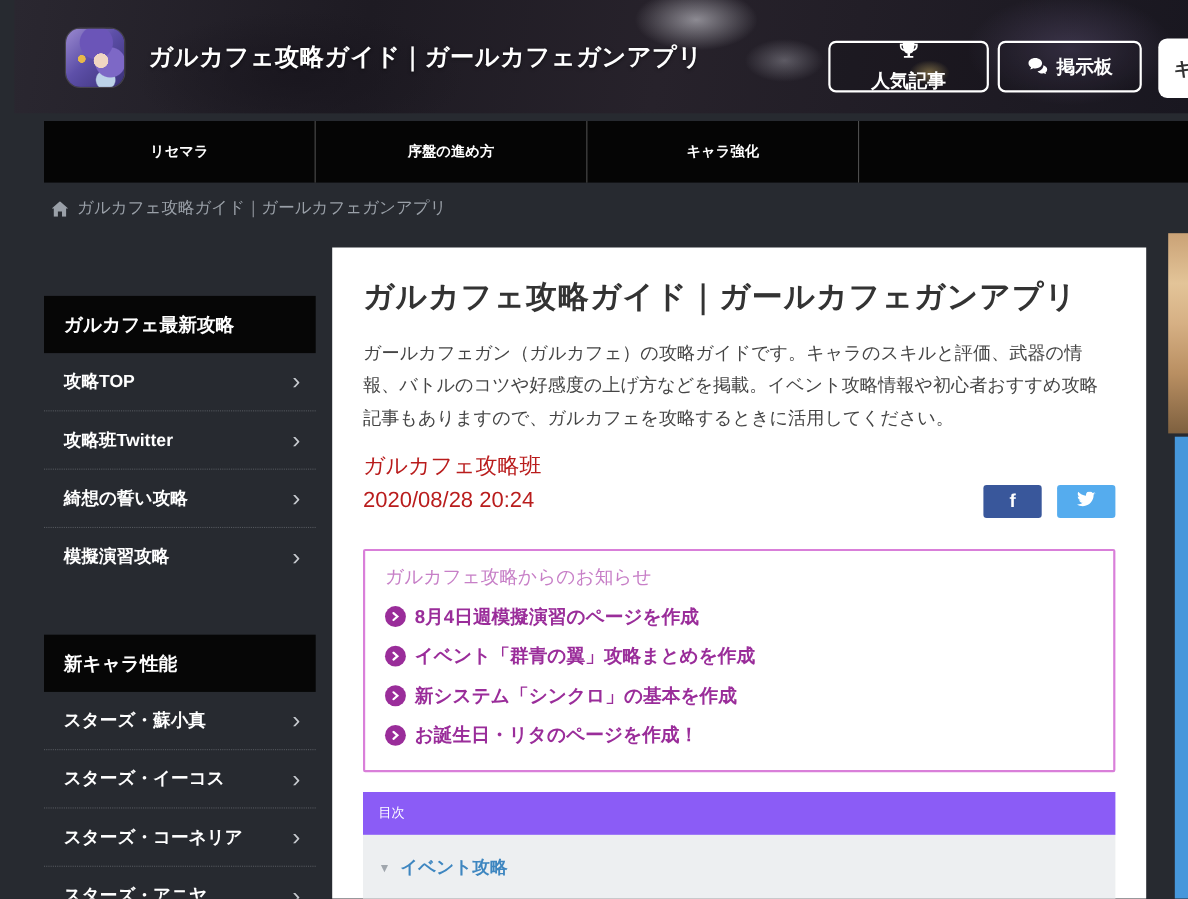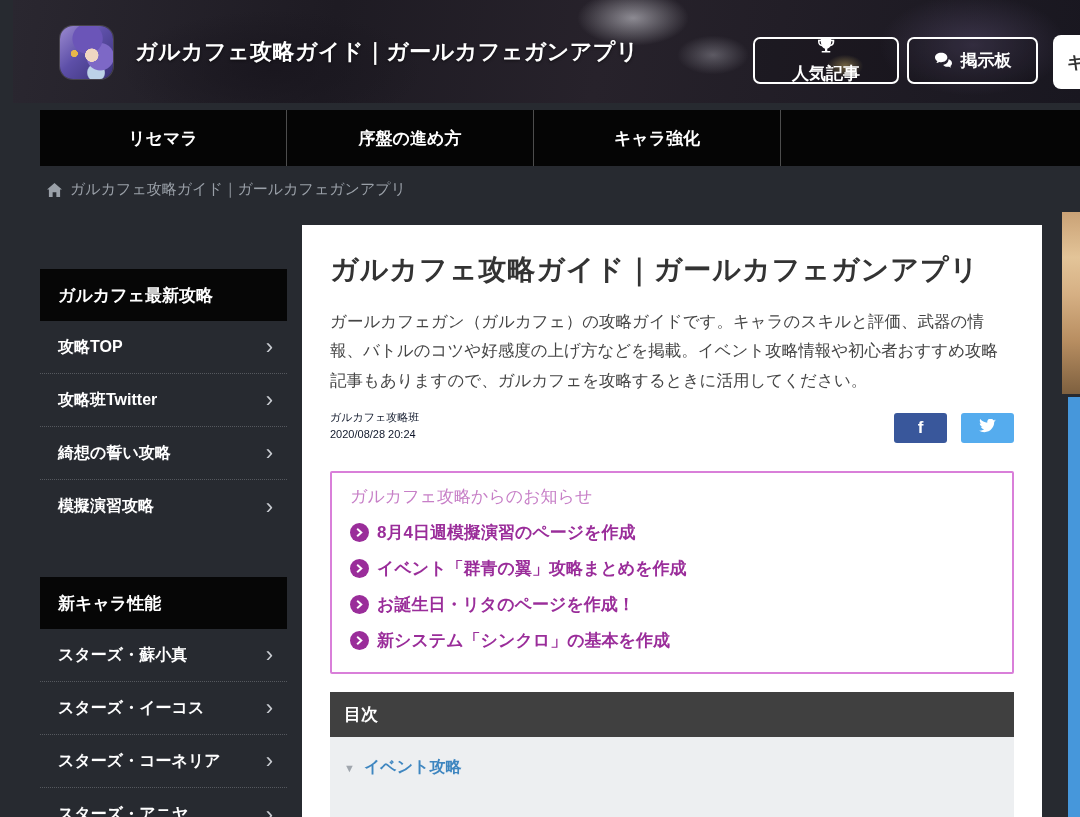--- a/index.html
+++ b/index.html
@@ -54,21 +54,21 @@
     padding-left:14px; cursor:pointer;
   }
 
   
   .navbar {
     position:absolute; left:40px; top:110px; width:1040px; height:56px;
     background:#050505; display:flex;
   }
   .nav-item {
     width:247px; height:100%; display:flex; align-items:center; justify-content:center;
-    color:#fff; font-size:17px; font-weight:bold; cursor:pointer;
+    color:#fff; font-size:13px; font-weight:bold; cursor:pointer;
     border-right:1px solid #4d4d4d;
   }
   .nav-item.partial { width:51px; border-right:none; }
 
   
   .breadcrumb {
     position:absolute; left:47px; top:180px; display:flex; align-items:center; gap:8px;
     color:#9aa0a8; font-size:15px; cursor:pointer;
   }
   .breadcrumb svg { display:block; }
@@ -88,21 +88,21 @@
   .chev { color:#c8cbd0; font-size:22px; font-weight:normal; line-height:1; }
 
   
   .main {
     position:absolute; left:302px; top:225px; width:740px; height:592px;
     background:#fff; padding:24px 28px 0; overflow:hidden;
   }
   .main h1 { font-size:28px; color:#333; letter-spacing:1px; margin:2px 0 18px; }
   .desc { font-size:16.5px; color:#454545; line-height:1.78; }
   .meta-row { margin-top:14px; display:flex; justify-content:space-between; align-items:flex-end; }
-  .meta { color:#0f172a; font-size:11px; line-height:1.55; }
+  .meta { color:#b91c1c; font-size:20px; line-height:1.55; }
   .sns { display:flex; gap:14px; }
   .sns-btn {
     width:53px; height:30px; border-radius:3px; display:flex; align-items:center; justify-content:center;
     cursor:pointer; color:#fff;
   }
   .sns-fb { background:#39579b; font-weight:bold; font-size:17px; }
   .sns-tw { background:#55acee; }
 
   .notice {
     margin-top:28px; border:2px solid #d97fd9; border-radius:2px;
@@ -113,21 +113,21 @@
     margin-top:13px; display:flex; align-items:center; gap:8px;
     color:#9a2d9a; font-size:17px; font-weight:bold; cursor:pointer;
   }
   .ncirc {
     width:19px; height:19px; border-radius:50%; background:#9a2d9a; flex:0 0 19px;
     display:flex; align-items:center; justify-content:center;
   }
 
   .toc { margin-top:18px; }
   .toc-header {
-    background:#404040; color:#fff; font-size:17px; font-weight:bold;
+    background:#8b5cf6; color:#fff; font-size:12px; font-weight:normal;
     padding:11px 14px;
   }
   .toc-body { background:#edeff1; padding:20px 14px 60px; }
   .toc-row { display:flex; align-items:center; gap:9px; cursor:pointer; }
   .tri { color:#a0a6ad; font-size:11px; }
   .toc-link { color:#3e86c0; font-size:16px; font-weight:bold; }
 
   
   .right-img {
     position:absolute; left:1062px; top:212px; width:18px; height:182px;
@@ -268,29 +268,29 @@
             </svg>
         </span>
         <span>イベント「群青の翼」攻略まとめを作成</span>
       </div>
       <div class="notice-item">
         <span class="ncirc">
           <svg width="9" height="9" viewBox="0 0 10 10">
               <path d="M3 1.5 L7 5 L3 8.5" stroke="#fff" stroke-width="2.2" fill="none" stroke-linecap="round"></path>
             </svg>
         </span>
-        <span>お誕生日・リタのページを作成！</span>
+        <span>新システム「シンクロ」の基本を作成</span>
       </div>
       <div class="notice-item">
         <span class="ncirc">
           <svg width="9" height="9" viewBox="0 0 10 10">
               <path d="M3 1.5 L7 5 L3 8.5" stroke="#fff" stroke-width="2.2" fill="none" stroke-linecap="round"></path>
             </svg>
         </span>
-        <span>新システム「シンクロ」の基本を作成</span>
+        <span>お誕生日・リタのページを作成！</span>
       </div>
     </section>
 
     <section class="toc">
       <div class="toc-header">目次</div>
       <div class="toc-body">
         <div class="toc-row">
           <span class="tri">▼</span>
           <span class="toc-link">イベント攻略</span>
         </div>

